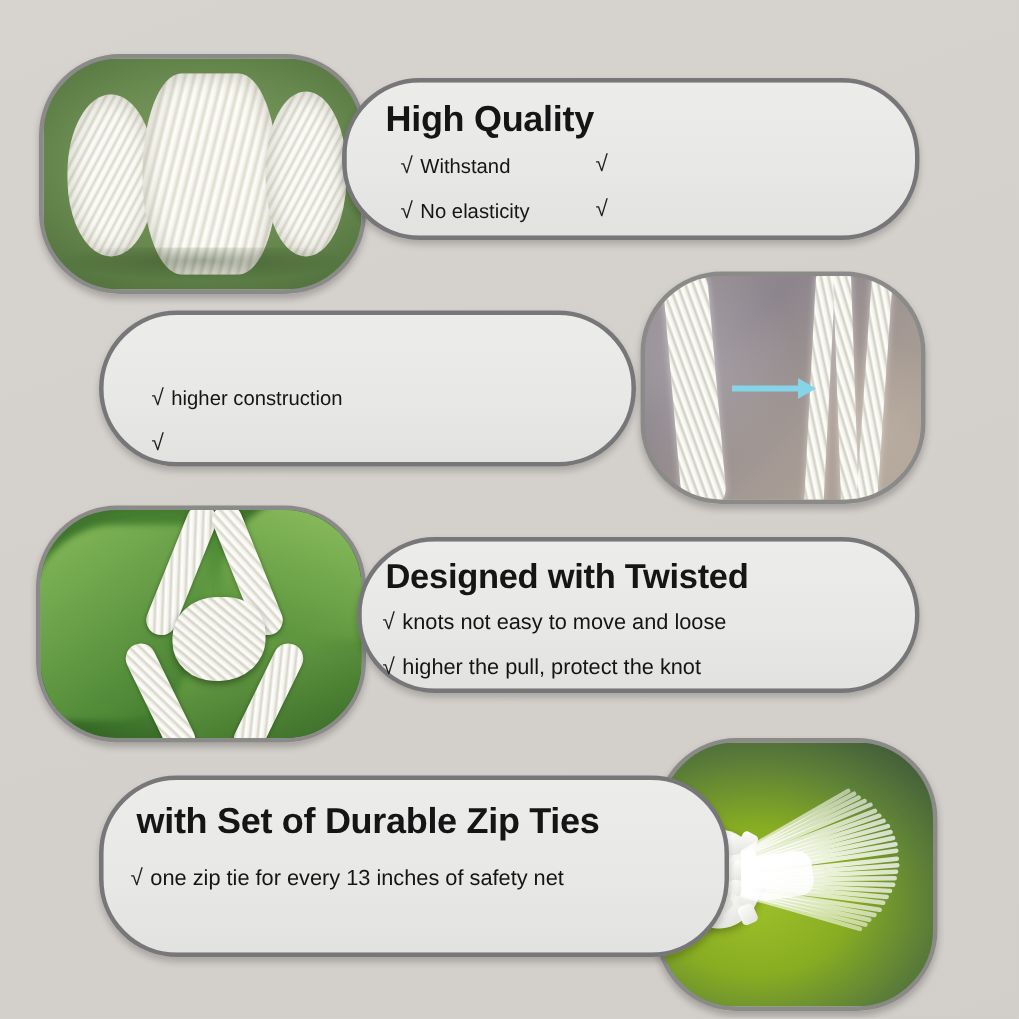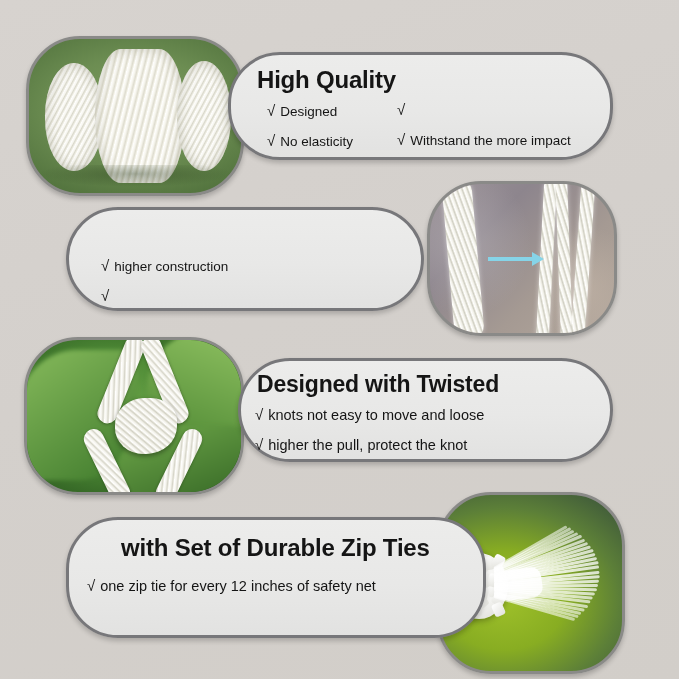--- a/index.html
+++ b/index.html
@@ -220,51 +220,50 @@
   #tie-neck {
     position: absolute; left: 48px; top: 30px; width: 44px; height: 30px;
     background: linear-gradient(180deg, rgba(255,255,255,0.95), rgba(245,245,240,0.85));
     border-radius: 10px;
     transform: rotate(-8deg);
   }
 
   #panel4-card {
     left: 66px; top: 517px; width: 420px; height: 121px;
   }
-  #panel4-title { left: 22px; top: 14px; font-size: 24px; margin-left: 30px; }
+  #panel4-title { left: 22px; top: 14px; font-size: 24px; }
   #p4-b1 { left: 18px; top: 58px; font-size: 14.5px; }
 </style>
 </head>
 <body>
 
 <div id="infographic">
 
   <div class="img-panel" id="panel1-image">
     <div class="coil-band" id="coil-l"></div>
     <div class="coil-band" id="coil-c"></div>
     <div class="coil-band" id="coil-r"></div>
     <div id="coil-shadow"></div>
   </div>
 
   <div class="text-card" id="panel1-card">
     <div class="card-title" id="panel1-title">High Quality</div>
     <div class="bullet" id="p1-b1">
       <span class="tick">√</span>
-      <span>Designed</span>
+      <span>Withstand</span>
     </div>
     <div class="bullet" id="p1-b2">
       <span class="tick">√</span>
       <span>No elasticity</span>
     </div>
     <div class="bullet" id="p1-b3">
       <span class="tick">√</span>
     </div>
     <div class="bullet" id="p1-b4">
       <span class="tick">√</span>
-      <span>Withstand the more impact</span>
     </div>
   </div>
 
   <div class="img-panel" id="panel2-image">
     <div class="blur-bg"></div>
     <div class="braid" id="braid-main"></div>
     <div class="braid" id="braid-s1"></div>
     <div class="braid" id="braid-s2"></div>
     <div class="braid" id="braid-s3"></div>
     <div class="arrow-line"></div>
@@ -357,17 +356,17 @@
         <div class="tie-tail" style="left: 44px; top: 53.76px; width: 89.4712px; transform: rotate(12.32deg); opacity: 0.79;"></div>
         <div class="tie-tail" style="left: 44px; top: 54.88px; width: 86.7573px; transform: rotate(14.16deg); opacity: 0.76;"></div>
         <div class="tie-tail" style="left: 44px; top: 56px; width: 84px; transform: rotate(16deg); opacity: 0.72;"></div>
       </div>
   </div>
 
   <div class="text-card" id="panel4-card">
     <div class="card-title" id="panel4-title">with Set of Durable Zip Ties</div>
     <div class="bullet" id="p4-b1">
       <span class="tick">√</span>
-      <span>one zip tie for every 12 inches of safety net</span>
+      <span>one zip tie for every 13 inches of safety net</span>
     </div>
   </div>
 
 </div>
 
 </body></html>

